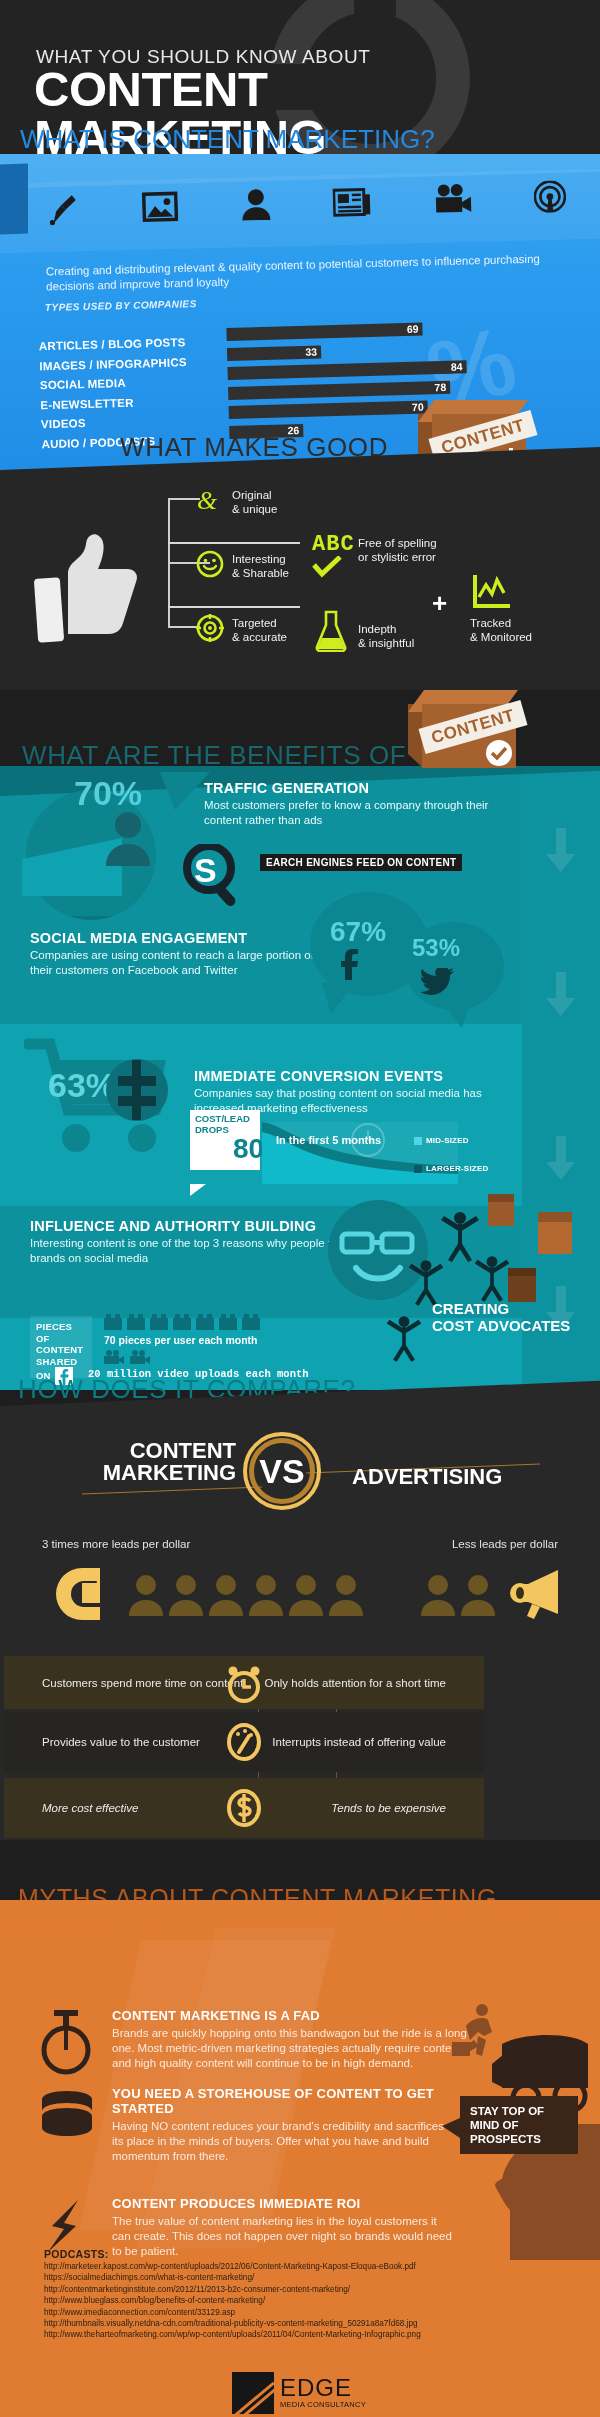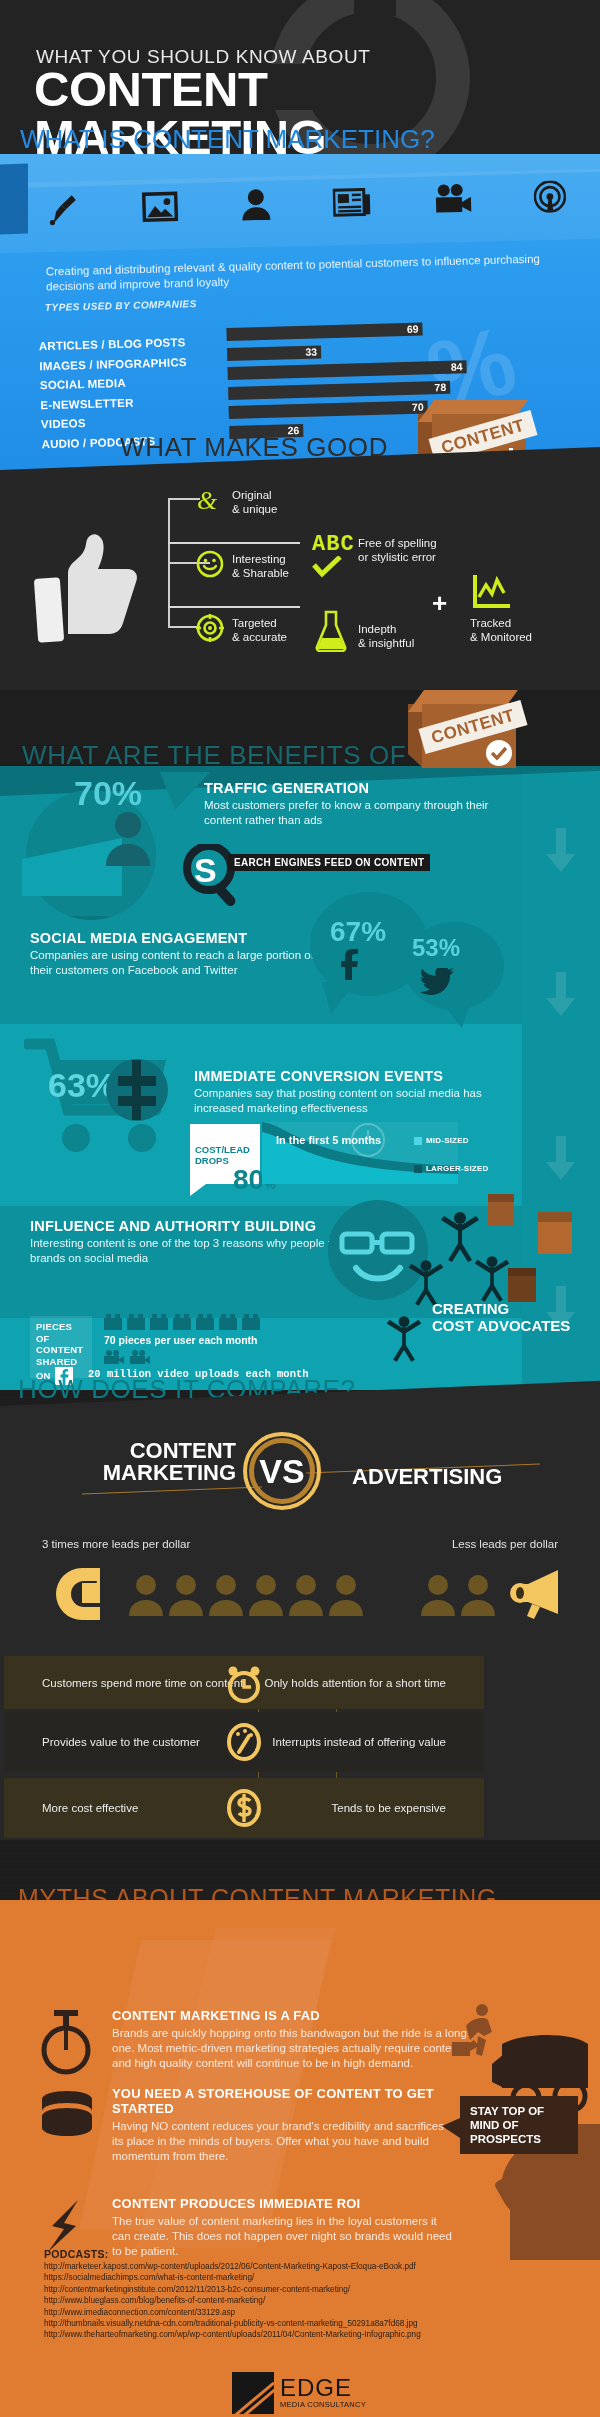--- a/index.html
+++ b/index.html
@@ -80,21 +80,21 @@
   .s3-head { position:absolute; left:22px; top:740px; font-size:26px; color:#17676e; }
   .s3 { position:absolute; left:0; top:766px; width:600px; height:624px; background:#0fa3b1; overflow:hidden; }
   .s3 .topwedge { position:absolute; left:0; top:0; width:600px; height:30px; background:#0c7f89; transform:skewY(-2.4deg); transform-origin:left top; }
   .s3 .rightcol { position:absolute; right:0; top:0; width:78px; height:624px; background:rgba(0,0,0,.10); }
   .arrow-down { position:absolute; right:22px; width:34px; height:44px; }
   .band-dark { position:absolute; left:0; width:522px; background:rgba(0,0,0,.11); }
   .bullet-h { font-size:14.5px; font-weight:700; letter-spacing:.2px; color:#fff; }
   .bullet-p { font-size:11.5px; line-height:15px; color:#e7fbfd; margin-top:2px; }
   .pie { position:absolute; width:120px; height:120px; border-radius:50%; background:#0c858f; }
   .bubble { position:absolute; border-radius:50%; background:#0b8792; }
-  .search-tag { position:absolute; background:#1a1a1a; color:#fff; font-size:10px; font-weight:700; letter-spacing:.3px; padding:3px 6px; }
+  .search-tag { position:absolute; background:#1a1a1a; color:#fff; font-size:10px; font-weight:700; letter-spacing:.3px; padding:3px 6px;margin-left:32px; }
   .white-card { position:absolute; background:#fff; color:#0c858f; font-weight:700; }
   .legend-sq { display:inline-block; width:8px; height:8px; margin-right:4px; vertical-align:middle;}
   .tiny-b { font-size:8px; font-weight:700; letter-spacing:.2px; }
   .fact { font-size:10.5px; font-weight:700; color:#fff; }
 
   
   .s4-head { position:absolute; left:18px; top:1374px; font-size:26px; color:#0a7c86; }
   .s4 { position:absolute; left:0; top:1406px; width:600px; height:434px; background:#282828; }
   .s4 .topwedge { position:absolute; left:0; top:0; width:600px; height:30px; background:#282828; transform:skewY(-2.4deg); transform-origin:left top; }
   .vs-ring { position:absolute; left:243px; top:26px; width:78px; height:78px; border-radius:50%; border:4px solid #f0c05a; }
@@ -403,21 +403,21 @@
       <rect x="28" y="6" width="9" height="60" fill="#0b3a40"></rect>
       <rect x="14" y="22" width="38" height="10" fill="#0b3a40"></rect>
       <rect x="14" y="42" width="38" height="10" fill="#0b3a40"></rect>
     </svg>
 
     <div class="abs" style="left:194px; top:302px; width:316px;">
       <div class="bullet-h">IMMEDIATE CONVERSION EVENTS</div>
       <div class="bullet-p">Companies say that posting content on social media has increased marketing effectiveness</div>
     </div>
 
-    <div class="white-card" style="left:190px; top:358px; width:70px; height:60px; padding:20px 5px;">
+    <div class="white-card" style="left:190px; top:344px; width:70px; height:60px; padding:3px 5px;">
       <div style="font-size:9.5px; line-height:11px; color:#0c858f;">COST/LEAD</div>
       <div style="font-size:9.5px; line-height:11px; color:#0c858f;">DROPS</div>
       <div style="font-size:28px; line-height:28px; color:#0c858f;margin-left:38px;"><span>80</span><span style="font-size:13px;">%</span></div>
     </div>
     <div class="abs" style="left:190px; top:418px; width:16px; height:12px; background:#fff; clip-path:polygon(0 0,100% 0,0 100%);"></div>
 
     <div class="abs" style="left:262px; top:356px; width:196px; height:62px; background:rgba(255,255,255,.06);"></div>
     <svg class="abs" style="left:262px; top:356px;" width="196" height="62" viewBox="0 0 196 62">
       <path d="M0 0 C30 4 40 38 196 44 L196 62 L0 62 Z" fill="#0b7b85"></path>
       <path d="M0 10 C30 16 40 48 196 52 L196 62 L0 62 Z" fill="#11bacb"></path>
@@ -660,21 +660,21 @@
             <ellipse cx="19" cy="20" rx="15" ry="17" fill="none" stroke="#f4c660" stroke-width="4"></ellipse>
             <circle cx="13" cy="12" r="2" fill="#f4c660"></circle>
             <circle cx="20" cy="9" r="2" fill="#f4c660"></circle>
             <circle cx="26" cy="13" r="2" fill="#f4c660"></circle>
             <path d="M24 14l-10 16" stroke="#f4c660" stroke-width="4" stroke-linecap="round"></path>
           </svg>
       </span>
       <span class="r">Interrupts instead of offering value</span>
     </div>
 
-    <div class="cmp-row" style="top:372px; height:60px; background:#38321f;">
+    <div class="cmp-row" style="top:372px; height:60px; background:#38321f;font-style:italic;">
       <span class="l">More cost effective</span>
       <span class="ic" style="top:10px;">
         <svg width="38" height="40" viewBox="0 0 38 40">
             <ellipse cx="19" cy="20" rx="15" ry="17" fill="none" stroke="#f4c660" stroke-width="4"></ellipse>
             <path d="M19 6v28" stroke="#f4c660" stroke-width="3.4"></path>
             <path d="M25 13c-2-3-11-3-11 2s11 3 11 8-9 5-11 2" fill="none" stroke="#f4c660" stroke-width="3.4"></path>
           </svg>
       </span>
       <span class="r">Tends to be expensive</span>
     </div>

